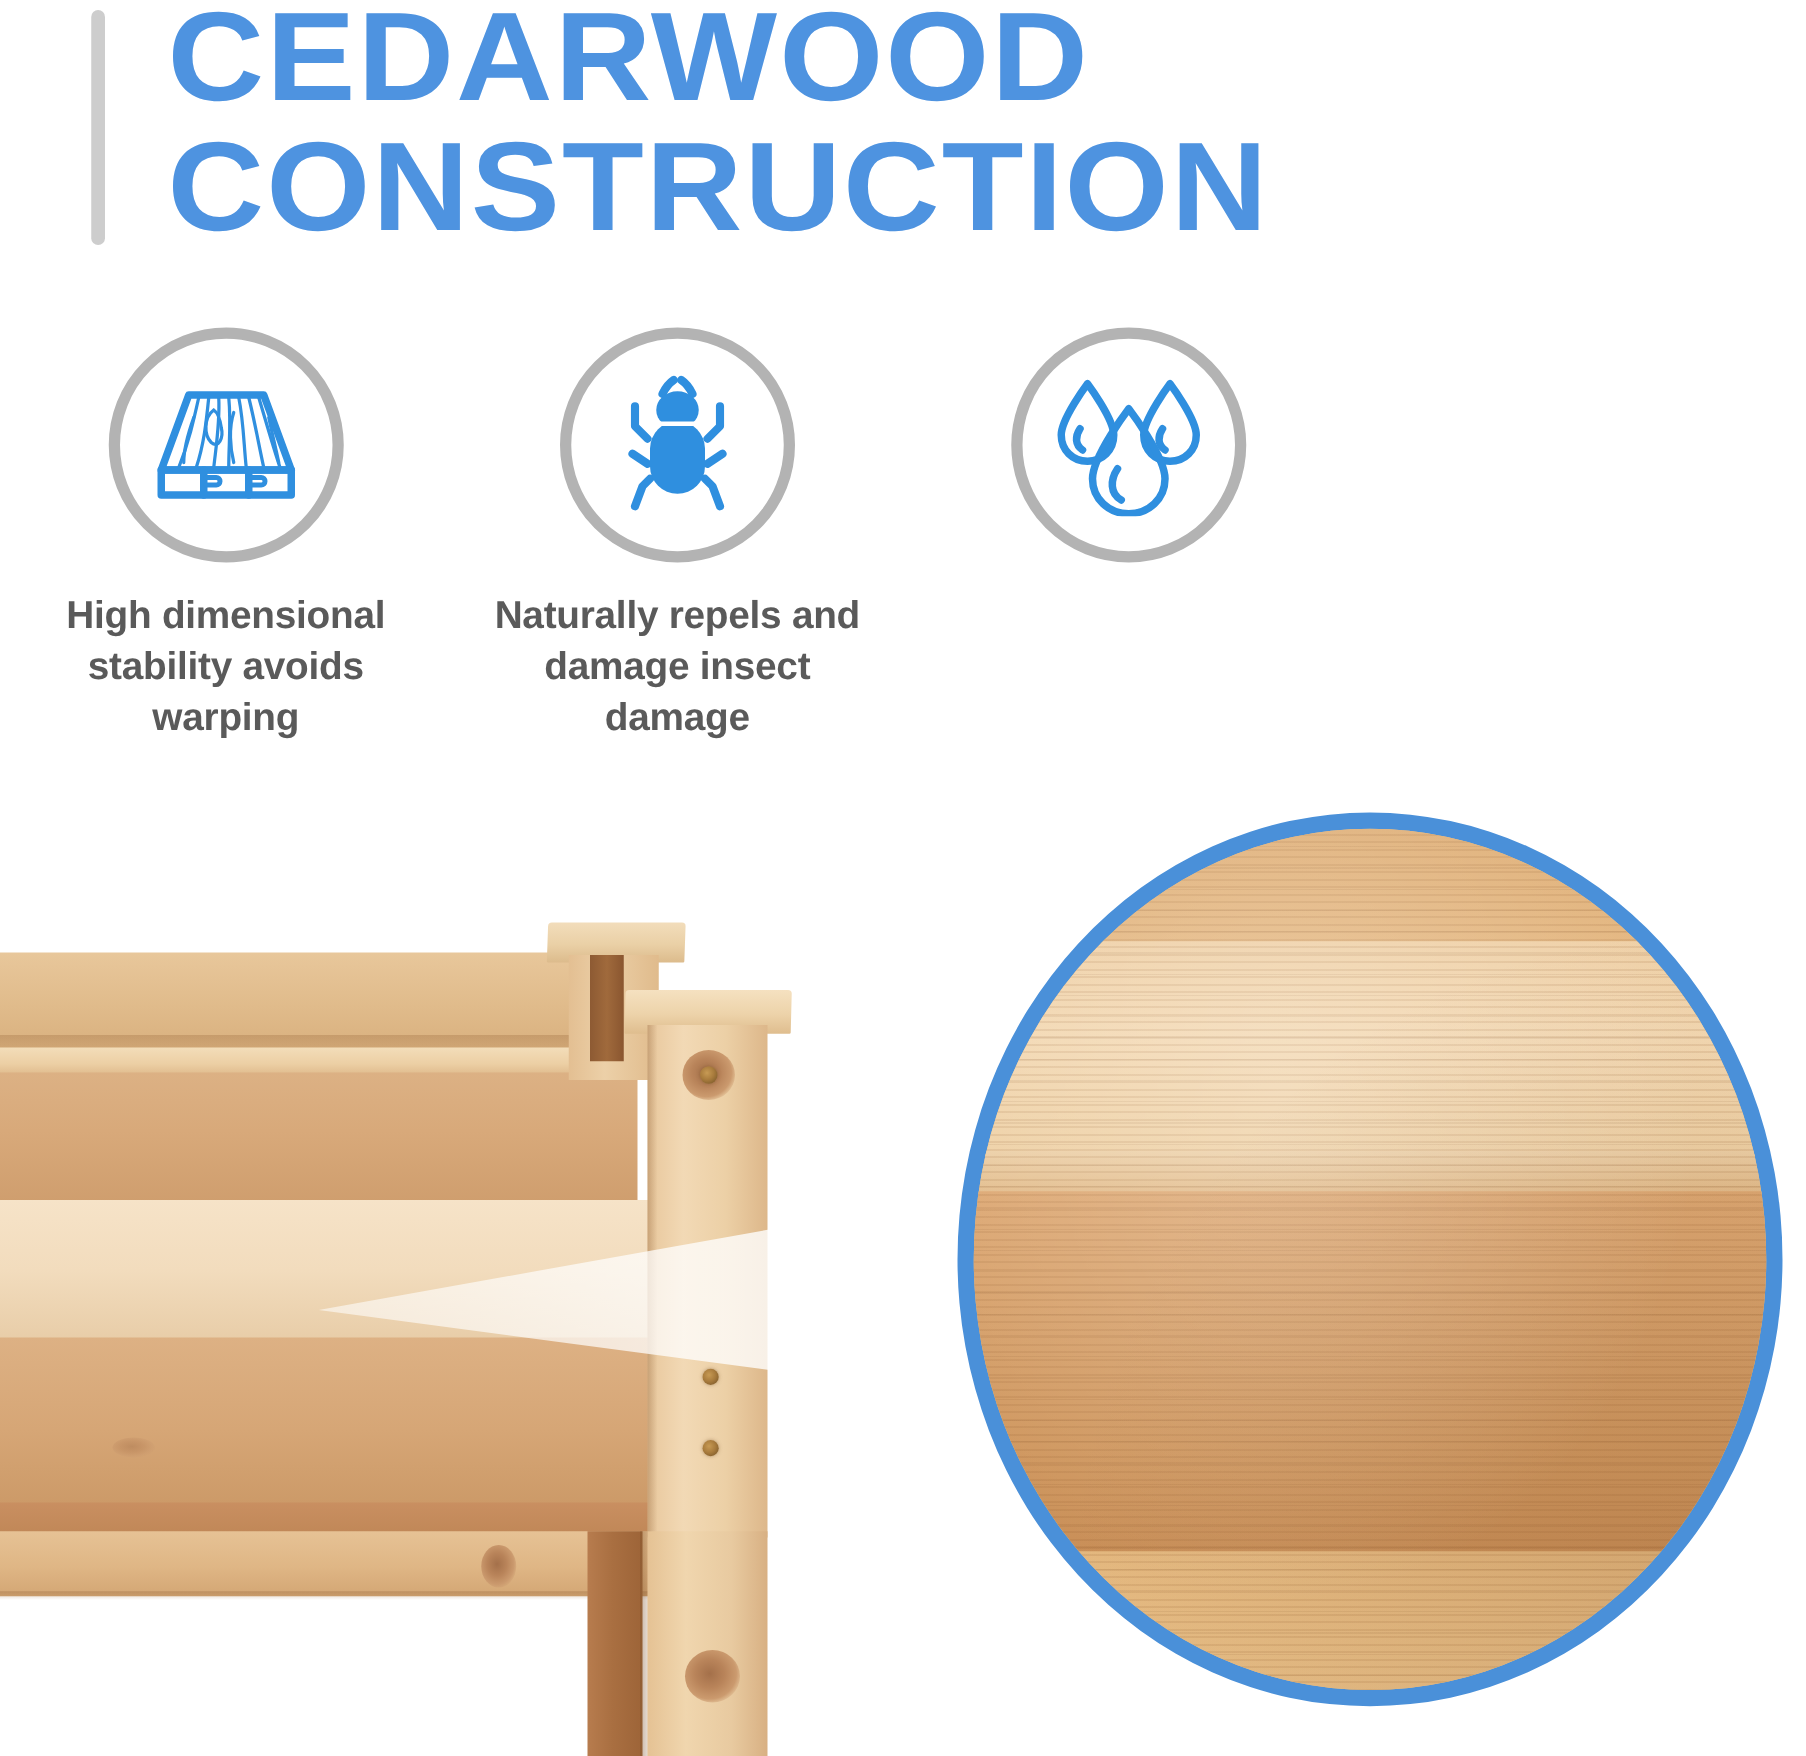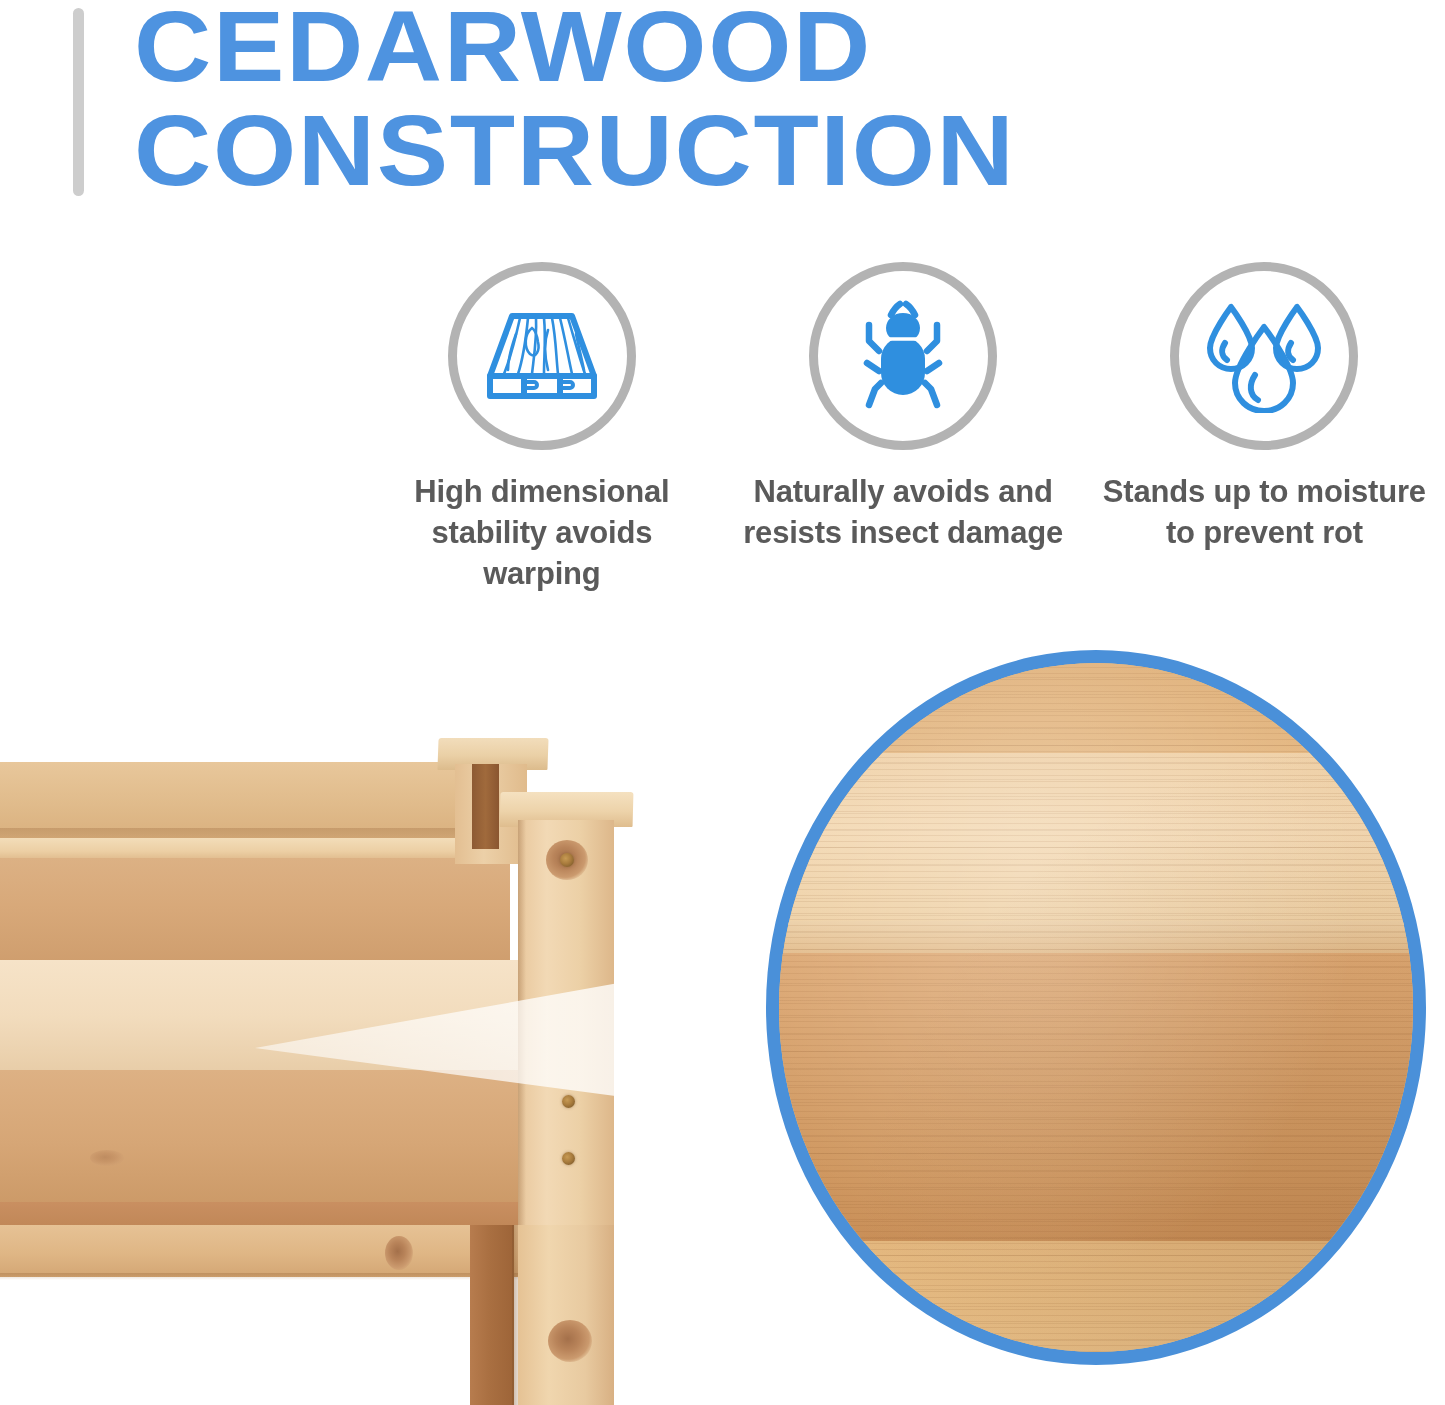--- a/index.html
+++ b/index.html
@@ -53,21 +53,20 @@
   }
 
   
   #feature-row {
     position: absolute;
     left: 0;
     top: 262px;
     width: 1445px;
     height: 350px;
     display: flex;
-    justify-content: flex-end;
   }
   .feature-cell {
     width: 361.25px;
     display: flex;
     flex-direction: column;
     align-items: center;
   }
   .icon-circle {
     width: 188px;
     height: 188px;
@@ -352,37 +351,36 @@
           <path d="M22 66 L34 74"></path>
           <path d="M94 66 L82 74"></path>
           <path d="M24 108 L30 92 L36 86"></path>
           <path d="M92 108 L86 92 L80 86"></path>
         </g>
         <ellipse cx="58" cy="31" rx="17" ry="15" fill="#2f8fdf"></ellipse>
         <rect x="36" y="40" width="44" height="58" rx="22" fill="#2f8fdf"></rect>
         <path d="M41 42 H75" stroke="#ffffff" stroke-width="3.5" stroke-linecap="round"></path>
       </svg>
     </div>
-    <div class="feature-caption">Naturally avoids and resists insect damage</div>
+    <div class="feature-caption">Naturally repels and damage insect damage</div>
   </div>
 
   <div class="feature-cell">
     <div class="icon-circle">
       <svg class="icon-svg" width="126" height="114" viewBox="0 0 126 114">
         <g fill="none" stroke="#2f8fdf" stroke-width="6" stroke-linecap="round" stroke-linejoin="round">
           <path d="M30 8 C30 8 9 36 9 49 C9 61 18 70 30 70 C42 70 51 61 51 49 C51 36 30 8 30 8 Z"></path>
           <path d="M24 44 C20 50 20 57 26 61"></path>
           <path d="M96 8 C96 8 75 36 75 49 C75 61 84 70 96 70 C108 70 117 61 117 49 C117 36 96 8 96 8 Z"></path>
           <path d="M90 44 C86 50 86 57 92 61"></path>
           <path d="M63 28 C63 28 34 66 34 84 C34 100 47 112 63 112 C79 112 92 100 92 84 C92 66 63 28 63 28 Z"></path>
           <path d="M54 76 C48 85 48 96 57 101"></path>
         </g>
       </svg>
     </div>
-    <div class="feature-caption">Stands up to moisture to prevent rot</div>
   </div>
 
 
 </div>
 
 <div id="photo-area">
 
   <div id="planter">
 
     <div class="wood grain-h" id="inner-back"></div>

